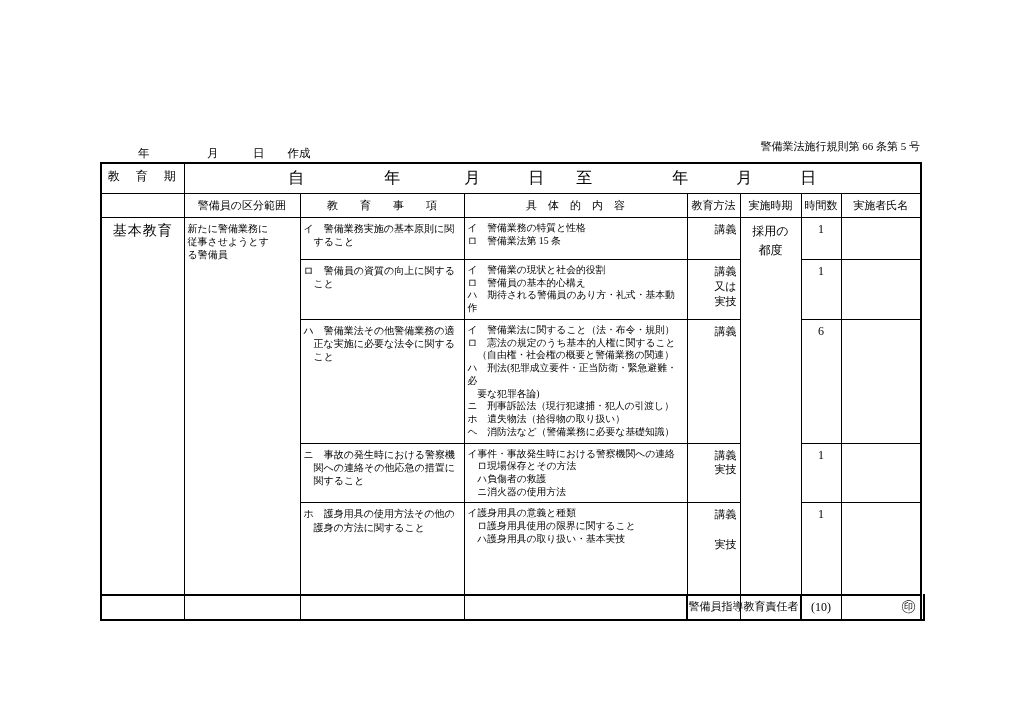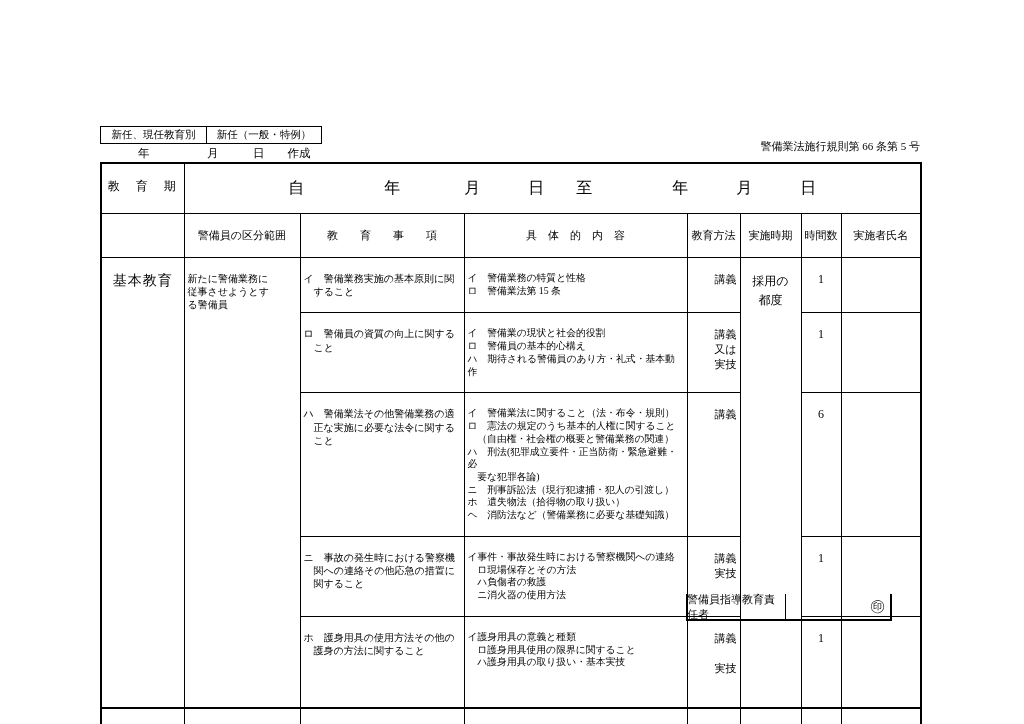--- a/index.html
+++ b/index.html
@@ -36,21 +36,21 @@
     position:absolute; top:139px; left:0; width:920px;
     text-align:right; font-size:11px;
   }
 
   table.plan {
     position:absolute; left:100px; top:162px;
     width:820px; border-collapse:collapse; table-layout:fixed;
     border:2px solid #000;
     font-size:11px;
   }
-  table.plan td { border:1px solid #000; vertical-align:top; padding:14px 3px; overflow:hidden; }
+  table.plan td { border:1px solid #000; vertical-align:top; padding:4px 3px; overflow:hidden; }
 
   tr.h23 { height:23px; }
   tr.h42 { height:42px; }
   tr.h47 { height:47px; }
   tr.h120 { height:120px; }
   tr.h59 { height:59px; }
   tr.h92 { height:92px; }
   td.period-label { text-align:center; vertical-align:middle; font-size:12px; letter-spacing:2px; }
   td.period-value { text-align:center; vertical-align:middle; font-size:16px; white-space:pre; }
   td.colhead { text-align:center; vertical-align:middle; font-size:11px; padding:1px; }
@@ -59,43 +59,39 @@
   td.item   { font-size:10px; line-height:1.32; padding:4px 2px 2px 5px; }
   td.detail { font-size:9.8px; line-height:1.3; padding:3px 1px 2px 4px; }
   td.method { text-align:right; vertical-align:middle; font-size:11px; line-height:1.35; }
   td.timing { text-align:center; vertical-align:middle; font-size:12px; line-height:1.6; }
   td.hours  { text-align:center; vertical-align:middle; font-size:12px; }
   td.name-cell { }
   tr.total-row td { border-top:2px solid #000; }
 
   .sign-strip {
     position:absolute; left:686px; top:594px;
-    width:206px; height:27px; display:flex;
+    width:239px; height:27px; display:flex;
     border-left:1px solid #000; border-right:2px solid #000; border-bottom:2px solid #000;
     font-size:11px;
   }
   .sign-strip .sign-label {
     width:114px; border-right:1px solid #000;
     display:flex; align-items:center; justify-content:center;
   }
   .sign-strip .sign-value {
     width:120px; display:flex; align-items:center; justify-content:flex-end;
     padding-right:5px; font-size:15px;
   }
 </style>
 </head>
 <body>
 
 <div class="page">
 
 
-  <div class="type-box">
-    <div class="lbl">新任、現任教育別</div>
-    <div class="val">新任（一般・特例）</div>
-  </div>
 
   <div class="date-line">年　　　　　月　　　日　　作成</div>
 
   <div class="reg-ref">警備業法施行規則第 66 条第 5 号</div>
 
   <table class="plan">
     <colgroup>
       <col style="width:83px">
         <col style="width:116px">
         <col style="width:164px">

